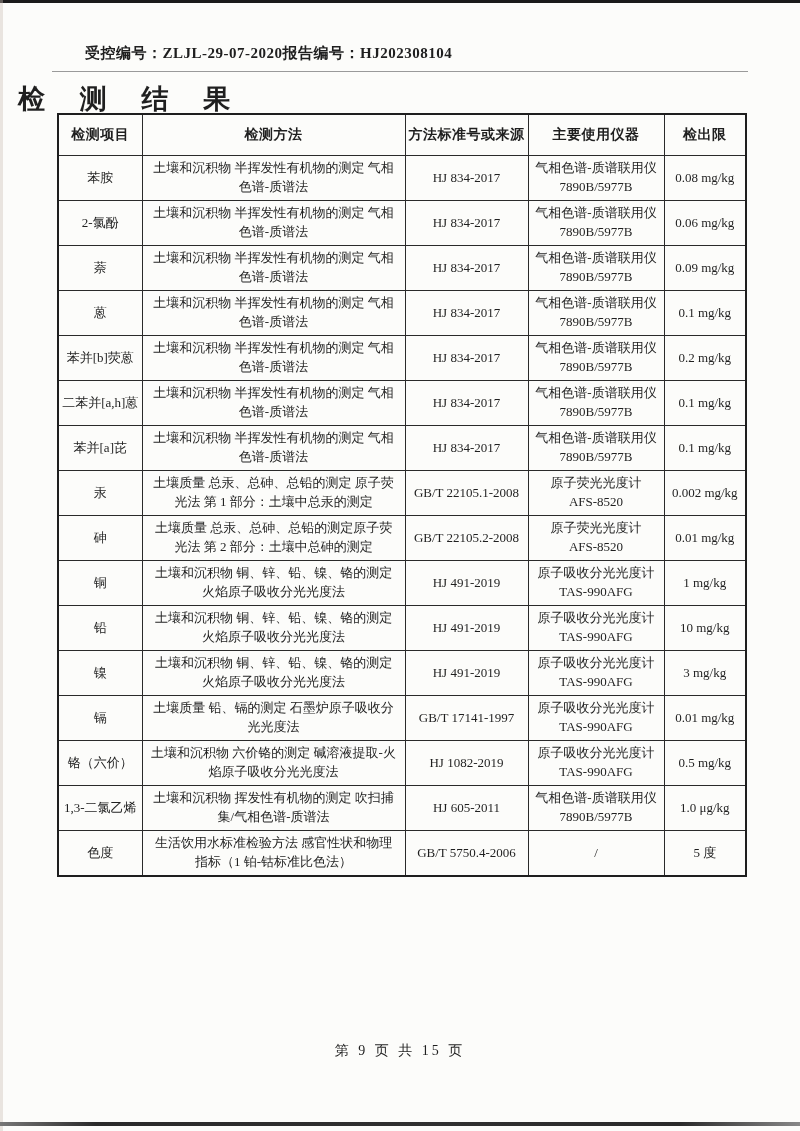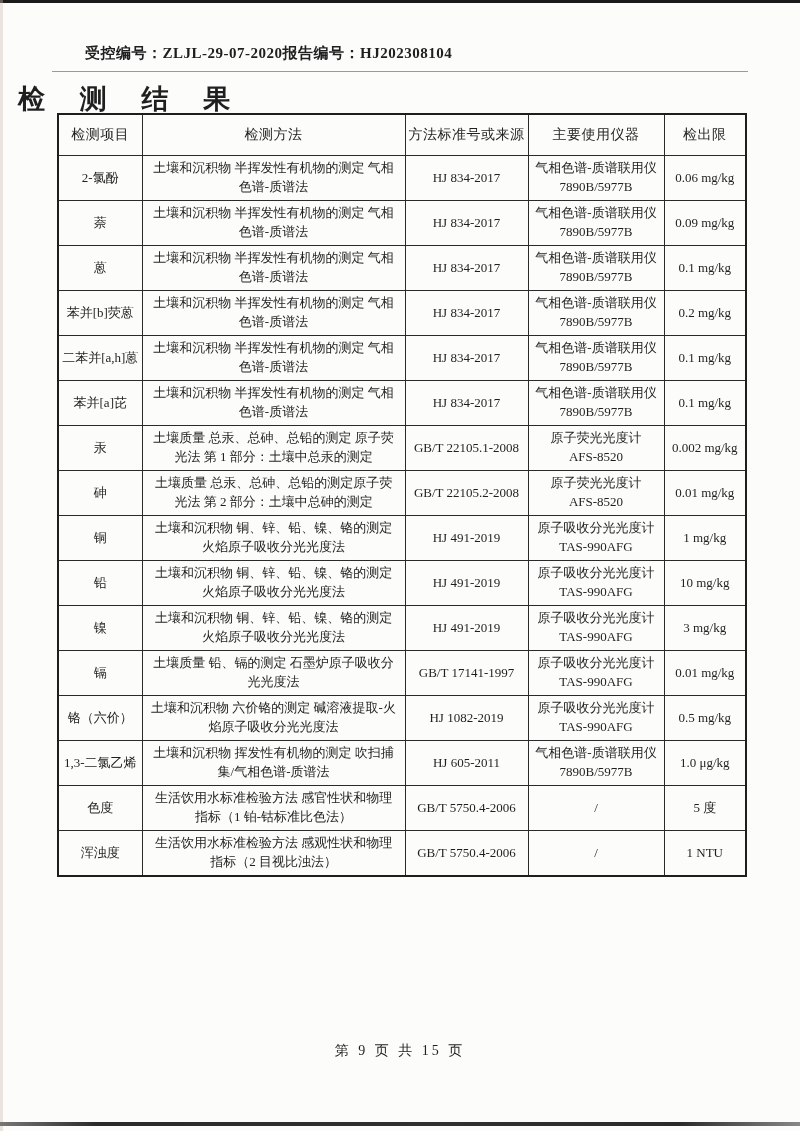--- a/index.html
+++ b/index.html
@@ -34,21 +34,21 @@
     position:absolute;top:113px;left:57px;width:688px;
     border-collapse:collapse;table-layout:fixed;
     border:2px solid #1e1e1e;
   }
   .results th,.results td{
     border:1.2px solid #2a2a2a;
     text-align:center;vertical-align:middle;
     padding:2px 3px;line-height:1.45;
     overflow:hidden;
   }
-  .results th{height:36px;font-size:14px;font-weight:normal;letter-spacing:.5px;}
+  .results th{height:36px;font-size:14px;font-weight:bold;letter-spacing:.5px;}
   .results td{height:40px;font-size:13px;}
   col.c1{width:84px;} col.c2{width:263px;} col.c3{width:123px;} col.c4{width:136px;} col.c5{width:82px;}
   td.c-method{padding:2px 6px;}
   td.c-instr{white-space:pre-line;}
   td.c-std,td.c-limit{white-space:nowrap;font-size:13px;}
 
   .doc-footer{
     position:absolute;top:1042px;left:0;width:100%;
     text-align:center;font-size:14px;letter-spacing:3px;
   }
@@ -79,20 +79,28 @@
     <tr>
       <th>检测项目</th>
       <th>检测方法</th>
       <th>方法标准号或来源</th>
       <th>主要使用仪器</th>
       <th>检出限</th>
     </tr>
   </thead>
   <tbody>
     <tr>
+      <td class="c-item">苯胺</td>
+      <td class="c-method">土壤和沉积物 半挥发性有机物的测定 气相色谱-质谱法</td>
+      <td class="c-std">HJ 834-2017</td>
+      <td class="c-instr">气相色谱-质谱联用仪
+7890B/5977B</td>
+      <td class="c-limit">0.08 mg/kg</td>
+    </tr>
+    <tr>
       <td class="c-item">2-氯酚</td>
       <td class="c-method">土壤和沉积物 半挥发性有机物的测定 气相色谱-质谱法</td>
       <td class="c-std">HJ 834-2017</td>
       <td class="c-instr">气相色谱-质谱联用仪
 7890B/5977B</td>
       <td class="c-limit">0.06 mg/kg</td>
     </tr>
     <tr>
       <td class="c-item">萘</td>
       <td class="c-method">土壤和沉积物 半挥发性有机物的测定 气相色谱-质谱法</td>
@@ -197,24 +205,17 @@
 7890B/5977B</td>
       <td class="c-limit">1.0 μg/kg</td>
     </tr>
     <tr>
       <td class="c-item">色度</td>
       <td class="c-method">生活饮用水标准检验方法 感官性状和物理指标（1 铂-钴标准比色法）</td>
       <td class="c-std">GB/T 5750.4-2006</td>
       <td class="c-instr">/</td>
       <td class="c-limit">5 度</td>
     </tr>
-    <tr>
-      <td class="c-item">浑浊度</td>
-      <td class="c-method">生活饮用水标准检验方法 感观性状和物理指标（2 目视比浊法）</td>
-      <td class="c-std">GB/T 5750.4-2006</td>
-      <td class="c-instr">/</td>
-      <td class="c-limit">1 NTU</td>
-    </tr>
   </tbody>
 </table>
 
 <div class="doc-footer">第 9 页 共 15 页</div>
 <div class="scan-edge-bottom"></div>
 
 </body></html>

